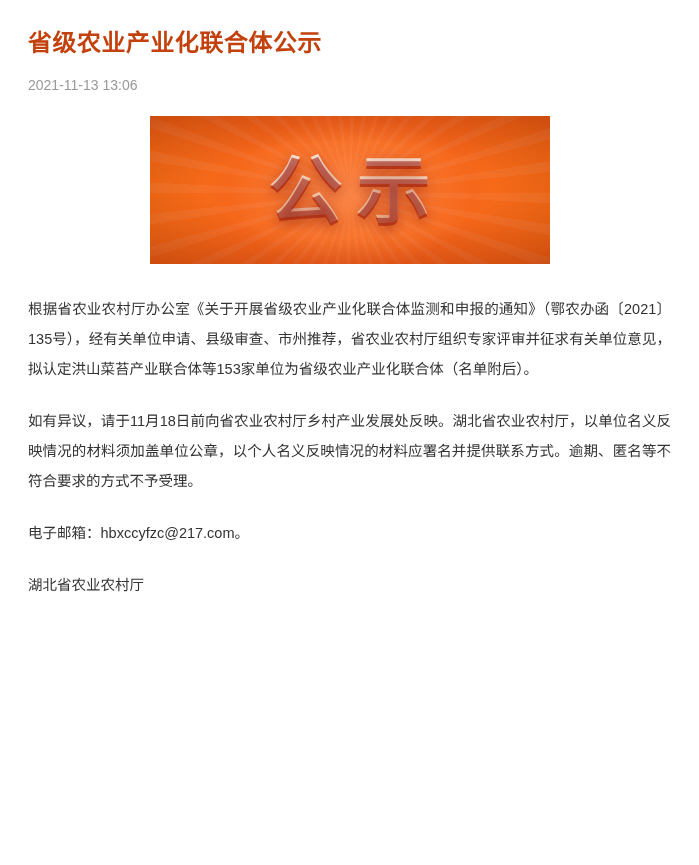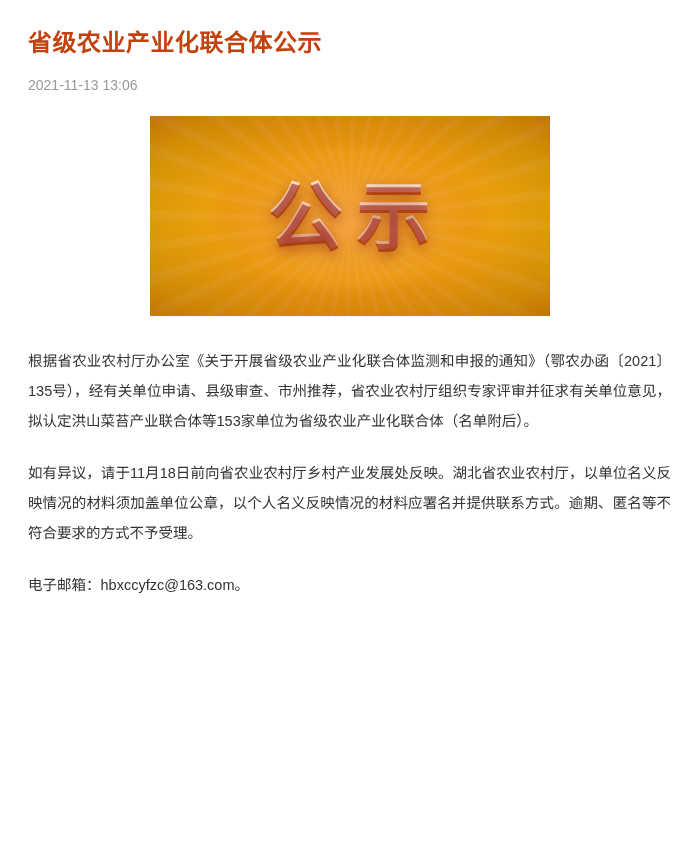--- a/index.html
+++ b/index.html
@@ -35,25 +35,25 @@
     margin: 0 0 22px 0;
     line-height: 18px;
   }
   .figure-wrap {
     text-align: center;
     margin: 0 0 26px 0;
   }
   .notice-banner {
     display: inline-block;
     width: 400px;
-    height: 200px;
+    height: 148px;
     position: relative;
     overflow: hidden;
     background: radial-gradient(ellipse 120% 95% at 50% 48%, #f0araa 0%, #e03127 0%, #d5221a 38%, #c1130d 66%, #ab0a07 100%);
-    background-color: #eab308;
+    background-color: #f97316;
   }
   .banner-rays {
     position: absolute;
     inset: 0;
     background:
       repeating-conic-gradient(from 0deg at 50% 52%,
         rgba(255,255,255,0.065) 0deg 3deg,
         rgba(255,255,255,0.0) 3deg 9deg);
     mix-blend-mode: screen;
   }
@@ -125,16 +125,17 @@
       <div class="banner-rays"></div>
       <div class="banner-glow"></div>
       <div class="banner-vignette"></div>
       <div class="banner-text">公示</div>
     </div>
   </div>
 
   <div class="body-text">
     <p class="indent">根据省农业农村厅办公室《关于开展省级农业产业化联合体监测和申报的通知》（鄂农办函〔2021〕135号），经有关单位申请、县级审查、市州推荐，省农业农村厅组织专家评审并征求有关单位意见，拟认定洪山菜苔产业联合体等153家单位为省级农业产业化联合体（名单附后）。</p>
     <p class="indent">如有异议，请于11月18日前向省农业农村厅乡村产业发展处反映。湖北省农业农村厅，以单位名义反映情况的材料须加盖单位公章，以个人名义反映情况的材料应署名并提供联系方式。逾期、匿名等不符合要求的方式不予受理。</p>
-    <p>电子邮箱：hbxccyfzc@163.com。</p>
+    <p>电子邮箱：hbxccyfzc@217.com。</p>
+    <p class="tail-block">湖北省农业农村厅</p>
   </div>
 
 </div>
 
 </body></html>

